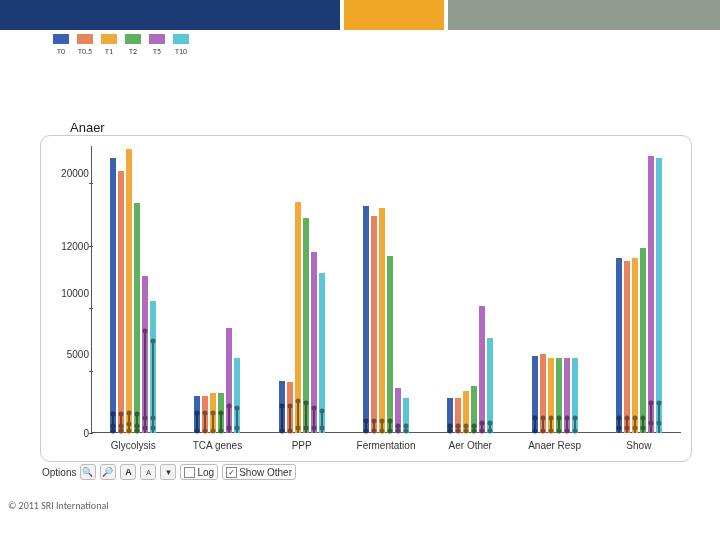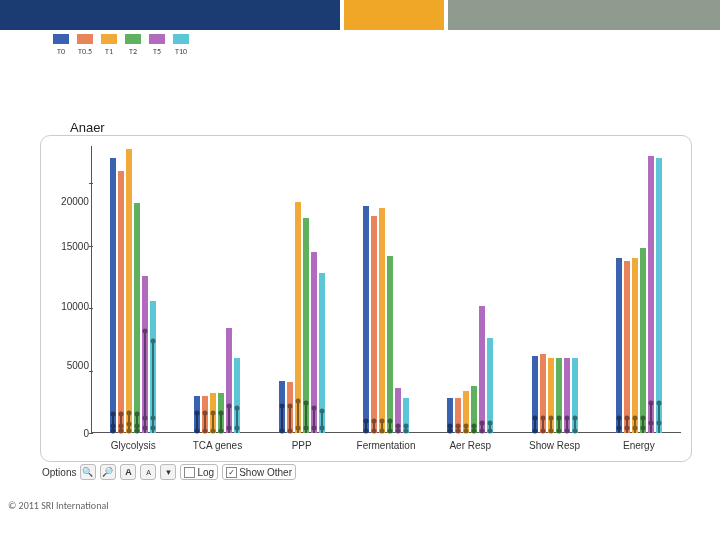--- a/index.html
+++ b/index.html
@@ -442,34 +442,34 @@
       <div class="stem" style="left: 558.857px; height: 9.98261px; background: rgb(96, 58, 105);"></div>
       <div class="dot" style="left: 559.857px; bottom: 9.98261px; background: rgb(96, 58, 105);"></div>
       <div class="stem" style="left: 566.857px; height: 29.9478px; background: rgb(50, 108, 117);"></div>
       <div class="dot" style="left: 567.857px; bottom: 29.9478px; background: rgb(50, 108, 117);"></div>
       <div class="stem" style="left: 566.857px; height: 9.98261px; background: rgb(50, 108, 117);"></div>
       <div class="dot" style="left: 567.857px; bottom: 9.98261px; background: rgb(50, 108, 117);"></div>
     </div>
 <div class="ytick" style="top: 297px;"></div>
     <div class="yaxis-label" style="bottom: 28px;">0</div>
     <div class="ytick" style="top: 234.609px;"></div>
-    <div class="yaxis-label" style="bottom: 96px;">5000</div>
+    <div class="yaxis-label" style="bottom: 107px;">5000</div>
     <div class="ytick" style="top: 172.217px;"></div>
-    <div class="yaxis-label" style="bottom: 155px;">10000</div>
+    <div class="yaxis-label" style="bottom: 168px;">10000</div>
     <div class="ytick" style="top: 109.826px;"></div>
-    <div class="yaxis-label" style="bottom: 215.174px;">15000</div>
+    <div class="yaxis-label" style="bottom: 215.174px;">12000</div>
     <div class="ytick" style="top: 47.4348px;"></div>
-    <div class="yaxis-label" style="bottom: 260px; text-align: center;">20000</div>
+    <div class="yaxis-label" style="bottom: 288px; text-align: center;">20000</div>
     <div class="xaxis-label" style="left: 92.1429px;">Glycolysis</div>
     <div class="xaxis-label" style="left: 176.429px;">TCA genes</div>
     <div class="xaxis-label" style="left: 260.714px;">PPP</div>
     <div class="xaxis-label" style="left: 345px;">Fermentation</div>
-    <div class="xaxis-label" style="left: 429.286px;">Aer Resp</div>
-    <div class="xaxis-label" style="left: 513.571px;">Show Resp</div>
-    <div class="xaxis-label" style="left: 597.857px;">Energy</div>
+    <div class="xaxis-label" style="left: 429.286px;">Aer Other</div>
+    <div class="xaxis-label" style="left: 513.571px;">Anaer Resp</div>
+    <div class="xaxis-label" style="left: 597.857px;">Show</div>
   </div>
 
 <div class="options-bar">
   <span>Options</span>
   <span class="btn">
       <span>🔍</span>
     </span>
   <span class="btn">
       <span>🔎</span>
     </span>

